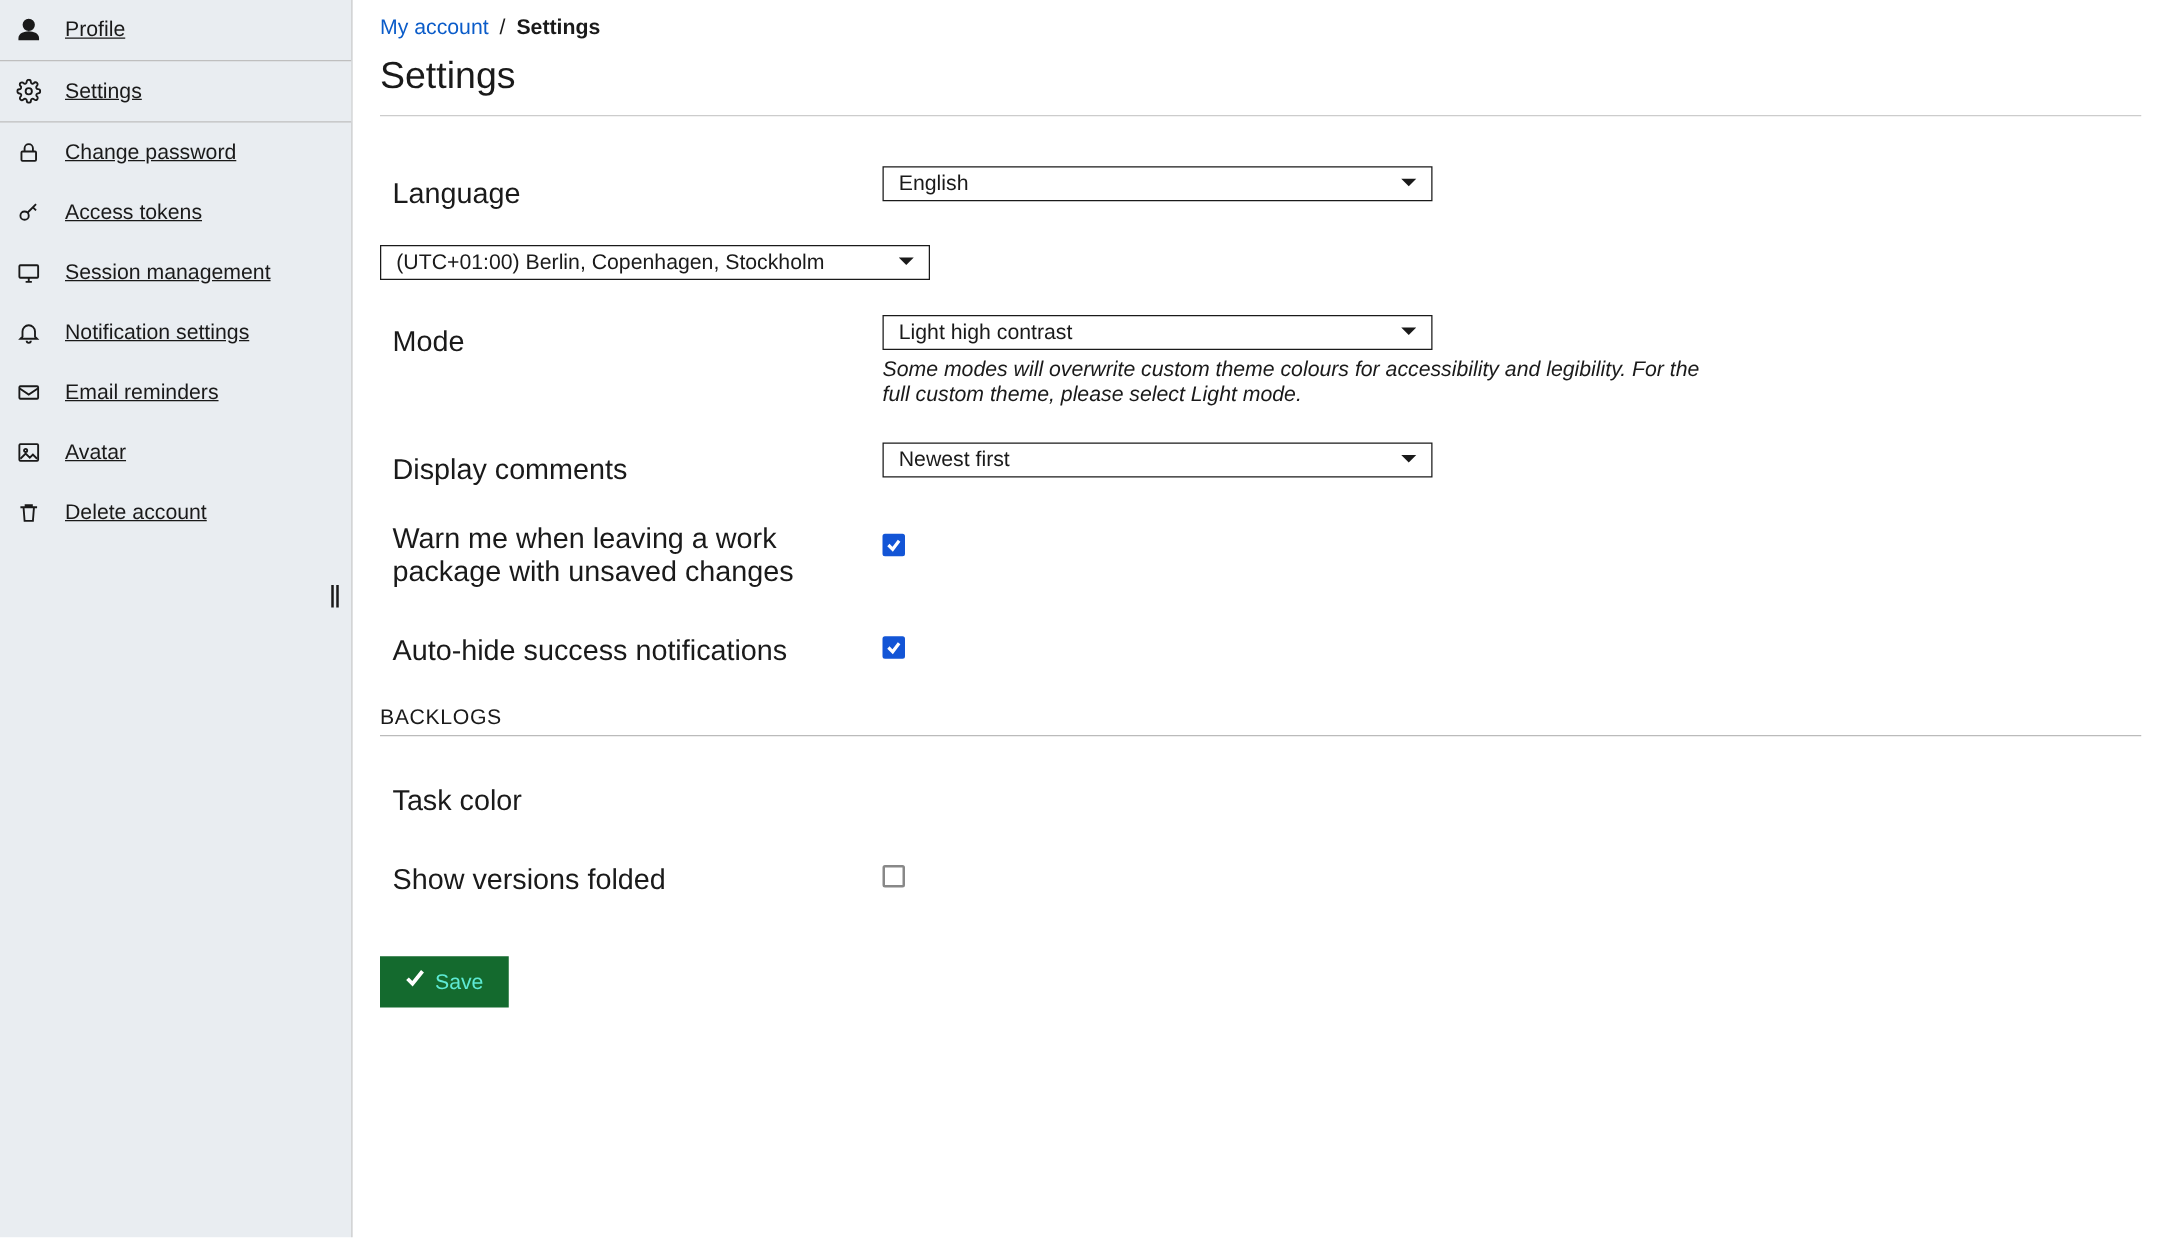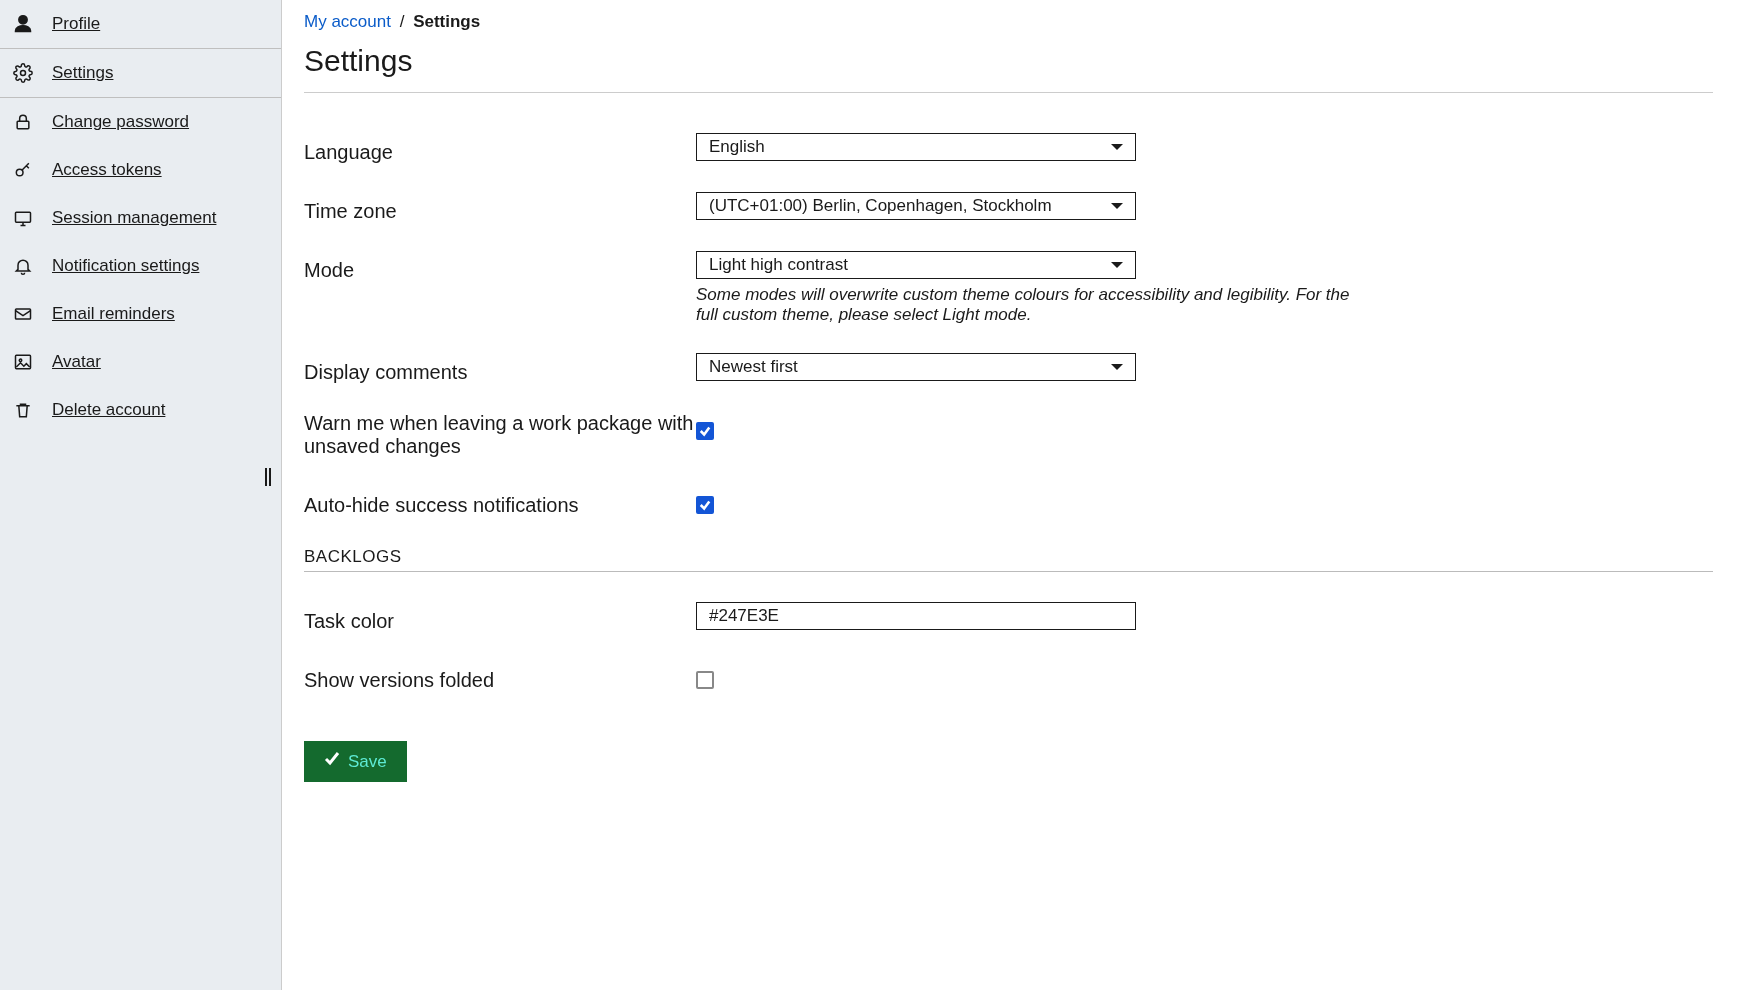--- a/index.html
+++ b/index.html
@@ -81,22 +81,23 @@
   }
   hr.rule { border: none; border-top: 1px solid #ccc; margin: 0 0 40px 0; }
   .form-row {
     display: flex;
     align-items: flex-start;
     margin-bottom: 28px;
   }
   .form-row .label {
     width: 392px;
     padding-top: 8px;
-    font-size: 20px;
+    font-size: 23px;
     flex-shrink: 0;
+    margin-left: 10px;
   }
   .control-wrap { width: 440px; }
   .select, .text-input {
     width: 100%;
     height: 28px;
     border: 1px solid #1a1a1a;
     padding: 0 40px 0 12px;
     font-size: 17px;
     background: #fff;
     position: relative;
@@ -283,21 +284,20 @@
             <svg viewBox="0 0 14 10">
                 <path d="M1 2l6 6 6-6z"></path>
               </svg>
           </span>
         </div>
       </div>
     </div>
 
     
     <div class="form-row">
-      <div class="label">Time zone</div>
       <div class="control-wrap">
         <div class="select-wrap">
           <div class="select">
             <span>(UTC+01:00) Berlin, Copenhagen, Stockholm</span>
           </div>
           <span class="caret">
             <svg viewBox="0 0 14 10">
                 <path d="M1 2l6 6 6-6z"></path>
               </svg>
           </span>
@@ -365,25 +365,20 @@
         </span>
       </div>
     </div>
 
     <div class="section-heading">Backlogs</div>
     <hr class="thin">
 
     
     <div class="form-row">
       <div class="label">Task color</div>
-      <div class="control-wrap">
-        <div class="text-input">
-          <span>#247E3E</span>
-        </div>
-      </div>
     </div>
 
     
     <div class="form-row">
       <div class="label">Show versions folded</div>
       <div>
         <span class="checkbox unchecked"></span>
       </div>
     </div>
 

